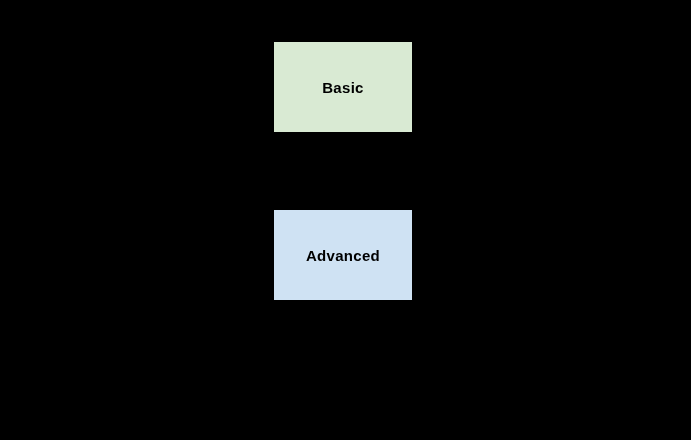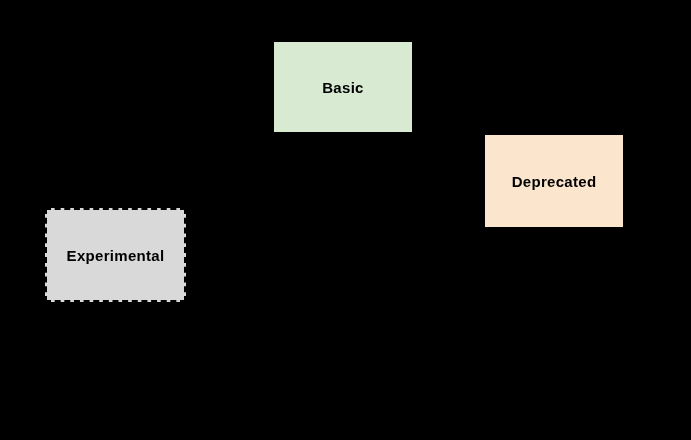--- a/index.html
+++ b/index.html
@@ -37,23 +37,20 @@
 </style>
 </head>
 <body>
 
 <div class="canvas">
 
   <div class="node" style="left: 273px; top: 41px; width: 140px; height: 92px; background: rgb(217, 234, 211); border-color: rgb(0, 0, 0);">
     <span class="label">Basic</span>
   </div>
 
-  <div class="node" style="left: 484px; top: 134px; width: 140px; height: 94px; background: rgb(252, 229, 205); border-color: rgb(0, 0, 0);">
-    <span class="label">Deprecated</span>
+
+
+  <div class="node" style="left: 273px; top: 209px; width: 140px; height: 92px; background: rgb(207, 226, 243); border-color: rgb(0, 0, 0);">
+    <span class="label">Advanced</span>
   </div>
-
-  <div class="node dashed" style="left: 45px; top: 208px; width: 141px; height: 94px; background: rgb(217, 217, 217); border-color: rgb(0, 0, 0);">
-    <span class="label">Experimental</span>
-  </div>
-
 
 
 </div>
 
 </body></html>

